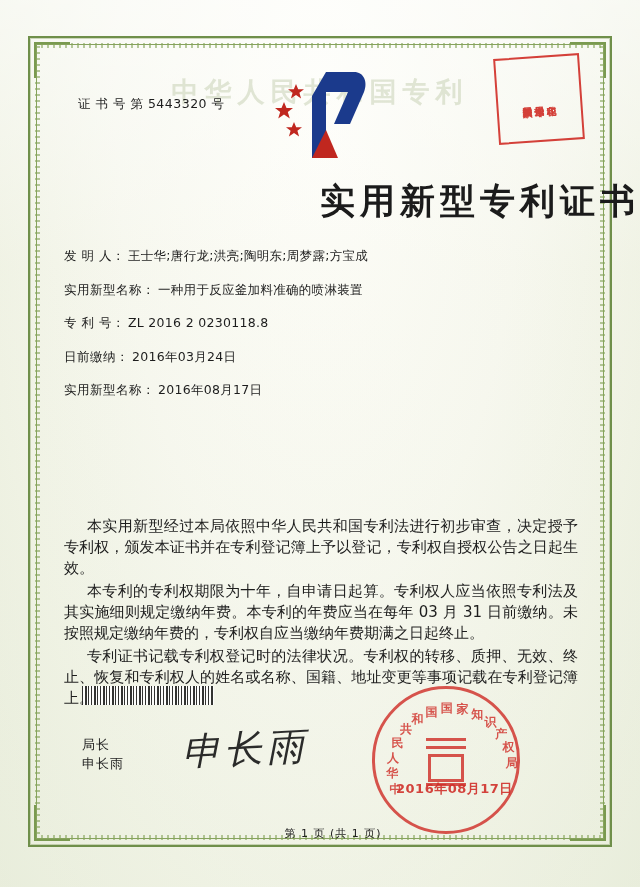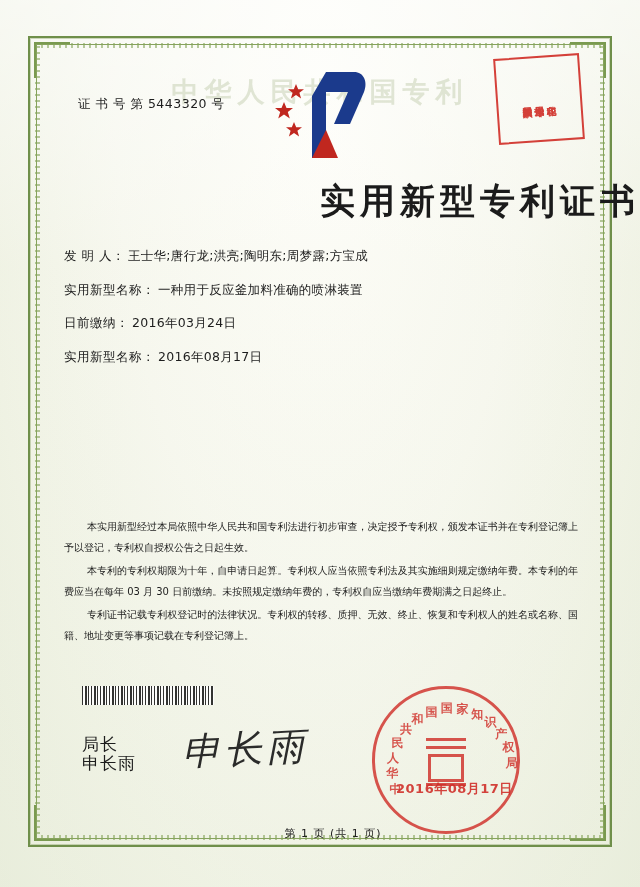--- a/index.html
+++ b/index.html
@@ -169,21 +169,21 @@
     margin-left: 3px;
     letter-spacing: 0.3px;
   }
 
   
   .body-paras {
     position: absolute;
     left: 64px;
     right: 62px;
     top: 516px;
-    font-size: 10px;
+    font-size: 15px;
     line-height: 21px;
     color: #1d1d1d;
     text-align: justify;
     font-family: "DejaVu Sans", "Liberation Sans", sans-serif;
   }
   .body-paras p {
     margin: 0 0 2px 0;
     text-indent: 23px;
   }
 
@@ -204,21 +204,21 @@
       #fff 7px, #fff 9px
     );
     opacity: 0.85;
   }
 
   
   .sig-block {
     position: absolute;
     left: 82px;
     top: 735px;
-    font-size: 17px;
+    font-size: 13px;
     line-height: 19px;
     color: #1d1d1d;
     font-family: "DejaVu Sans", "Liberation Sans", sans-serif;
     letter-spacing: 1px;
   }
   .sig-hand {
     position: absolute;
     left: 182px;
     top: 724px;
     font-size: 38px;
@@ -343,32 +343,36 @@
   <div class="fields">
     <div class="field-row">
       <span class="field-label">发 明 人：</span>
       <span class="field-value">王士华;唐行龙;洪亮;陶明东;周梦露;方宝成</span>
     </div>
     <div class="field-row">
       <span class="field-label">实用新型名称：</span>
       <span class="field-value">一种用于反应釜加料准确的喷淋装置</span>
     </div>
     <div class="field-row">
+      <span class="field-label">专 利 号：</span>
+      <span class="field-value">ZL 2016 2 0230118.8</span>
+    </div>
+    <div class="field-row">
       <span class="field-label">日前缴纳：</span>
       <span class="field-value">2016年03月24日</span>
     </div>
     <div class="field-row">
       <span class="field-label">实用新型名称：</span>
       <span class="field-value">2016年08月17日</span>
     </div>
   </div>
 
   <div class="body-paras">
     <p>本实用新型经过本局依照中华人民共和国专利法进行初步审查，决定授予专利权，颁发本证书并在专利登记簿上予以登记，专利权自授权公告之日起生效。</p>
-    <p>本专利的专利权期限为十年，自申请日起算。专利权人应当依照专利法及其实施细则规定缴纳年费。本专利的年费应当在每年 03 月 30 日前缴纳。未按照规定缴纳年费的，专利权自应当缴纳年费期满之日起终止。</p>
+    <p>本专利的专利权期限为十年，自申请日起算。专利权人应当依照专利法及其实施细则规定缴纳年费。本专利的年费应当在每年 03 月 31 日前缴纳。未按照规定缴纳年费的，专利权自应当缴纳年费期满之日起终止。</p>
     <p>专利证书记载专利权登记时的法律状况。专利权的转移、质押、无效、终止、恢复和专利权人的姓名或名称、国籍、地址变更等事项记载在专利登记簿上。</p>
   </div>
 
   <div class="barcode"></div>
 
   <div class="sig-block">
     <div>局长</div>
     <div>申长雨</div>
   </div>
 

